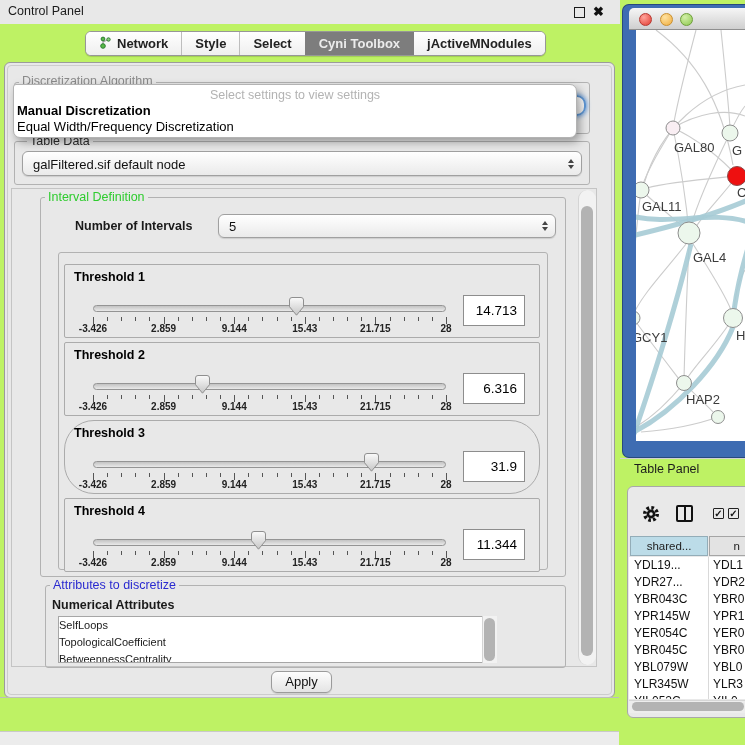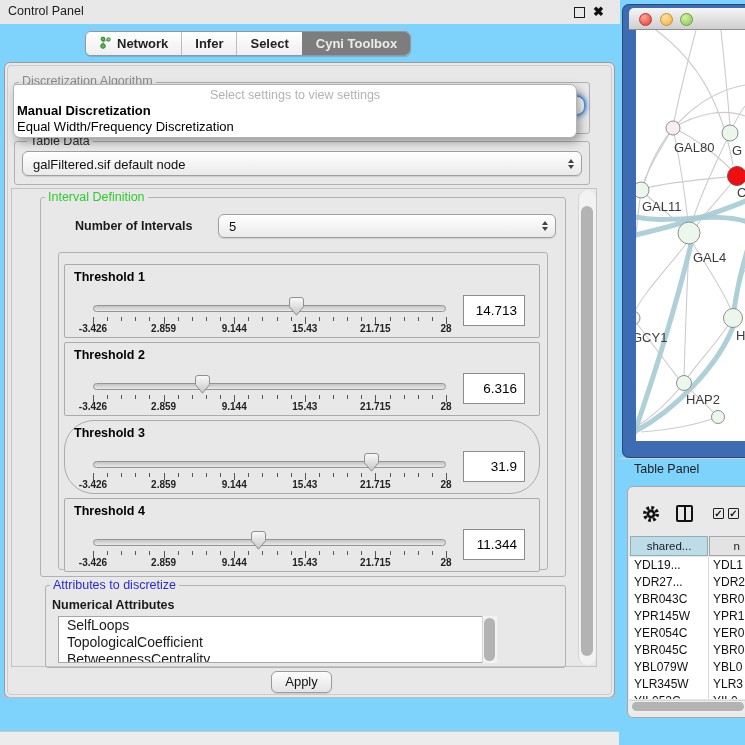--- a/index.html
+++ b/index.html
@@ -1,19 +1,19 @@
 <!DOCTYPE html>
 <html><head>
 <meta charset="utf-8">
 <style>
   * { margin:0; padding:0; box-sizing:border-box; }
   html,body { background:#d8d8d8; }
   #root {
     position:relative; width:745px; height:745px; overflow:hidden;
-    background:#7dd3fc; font-family:"Liberation Sans", sans-serif; color:#1a1a1a;
+    background:#bef264; font-family:"Liberation Sans", sans-serif; color:#1a1a1a;
   }
   .abs { position:absolute; }
 
   
   .titlebar { left:0; top:0; width:620px; height:24px; background:#e8e8e8; }
   .titlebar .wtitle { position:absolute; left:8px; top:4px; font-size:12.5px; color:#1c1c1c; }
   .float-btn { position:absolute; left:574px; top:7px; width:11px; height:11px; border:1.5px solid #1a1a1a; background:transparent; }
   .close-btn { position:absolute; left:593px; top:4px; font-size:13px; font-weight:bold; color:#111; }
 
   
@@ -54,21 +54,21 @@
   .tbox { position:absolute; left:0; width:476px; height:74px; border:1px solid #ababab; border-radius:2px; background:#e8e8e8; }
   .tlabel { position:absolute; left:9px; top:5px; font-size:12.5px; font-weight:bold; color:#000; }
   .track { position:absolute; left:28px; top:40px; width:353px; height:7px; border-radius:4px; border:1px solid #949494; background:linear-gradient(#c3c3c3,#e9e9e9); }
   .handle { position:absolute; top:32px; width:15px; height:19px; }
   .tick { position:absolute; width:1px; background:#555; }
   .ticklabel { position:absolute; top:58px; width:50px; margin-left:-25px; text-align:center; font-size:10px; font-weight:bold; color:#222; }
   .vbox { position:absolute; left:398px; top:30px; width:62px; height:31px; background:#fff; border:1px solid #8d8d8d; font-size:13.5px; color:#000; text-align:right; line-height:29px; padding-right:7px; }
 
   
   .attr-list { left:58px; top:616px; width:439px; height:47px; background:#ffffff; border:1px solid #a6a6a6; overflow:hidden; }
-  .attr-item { position:relative; padding-left:8px; font-size:14px; height:17px; line-height:17px; color:#1a1a1a; white-space:nowrap; }
+  .attr-item { position:relative; font-size:11px; height:17px; line-height:17px; color:#1a1a1a; white-space:nowrap; }
   .vscroll-track { position:absolute; background:#f2f2f2; border-left:1px solid #d4d4d4; }
   .scroll-thumb { position:absolute; background:#b3b3b3; border-radius:6px; }
 
   
   .apply-btn { left:271px; top:671px; width:61px; height:22px; border:1px solid #9b9b9b; border-radius:6px; background:linear-gradient(#fdfdfd,#e4e4e4); font-size:13px; text-align:center; line-height:20px; color:#111; box-shadow:0 1px 1px rgba(0,0,0,0.12); }
 
   .divider { position:absolute; height:1px; background:#bdbdbd; }
 
   
   .net-window { left:622px; top:4px; width:123px; height:454px; background:#3e6cb2; border:1px solid #28497e; border-right:none; border-radius:7px 0 0 7px; }
@@ -108,27 +108,30 @@
       <div class="seg">
         <span><svg width="13" height="13" viewBox="0 0 13 13">
             <path d="M4,3 L4,10 M4,6 L9.5,3.5" stroke="#9a9a9a" fill="none"></path>
             <circle cx="4" cy="3" r="1.9" fill="#57b947" stroke="#2e7d32"></circle>
             <circle cx="4" cy="10" r="2.3" fill="#57b947" stroke="#2e7d32"></circle>
             <circle cx="9.5" cy="3.5" r="1.7" fill="#8bd17e" stroke="#2e7d32"></circle>
           </svg></span>
         <span>Network</span>
       </div>
       <div class="seg">
-        <span>Infer</span>
+        <span>Style</span>
       </div>
       <div class="seg">
         <span>Select</span>
       </div>
       <div class="seg active">
         <span>Cyni Toolbox</span>
+      </div>
+      <div class="seg">
+        <span>jActiveMNodules</span>
       </div>
     </div>
 
   <div class="abs main-panel"></div>
   <div class="abs inner-panel"></div>
 
   <div class="groupbox" style="left:14px; top:82px; width:576px; height:52px;"></div>
   <span class="grouplabel gl-gray" style="left:19px; top:74px;">Discretization Algorithm</span>
   <div class="abs focus-combo"></div>
 

